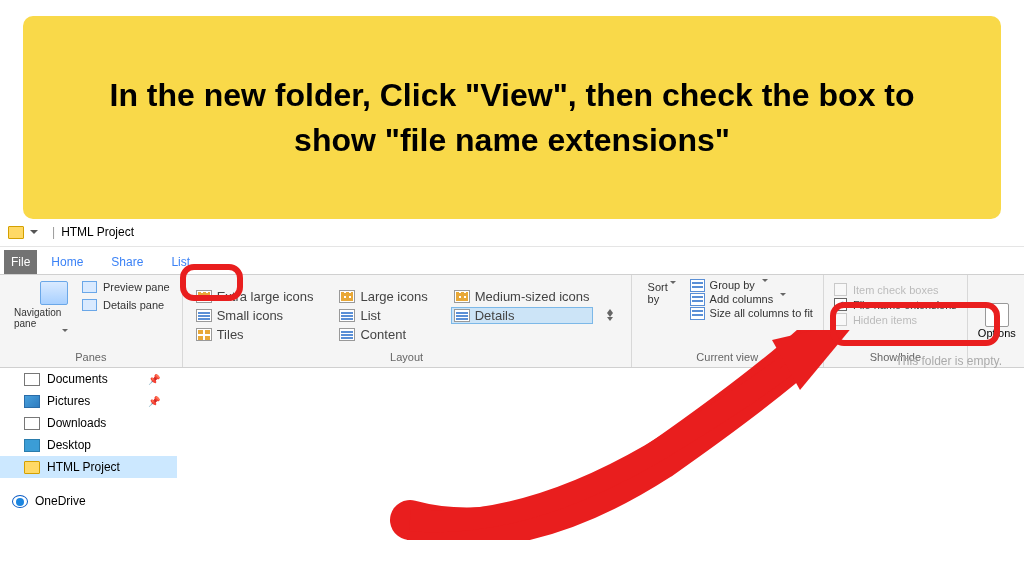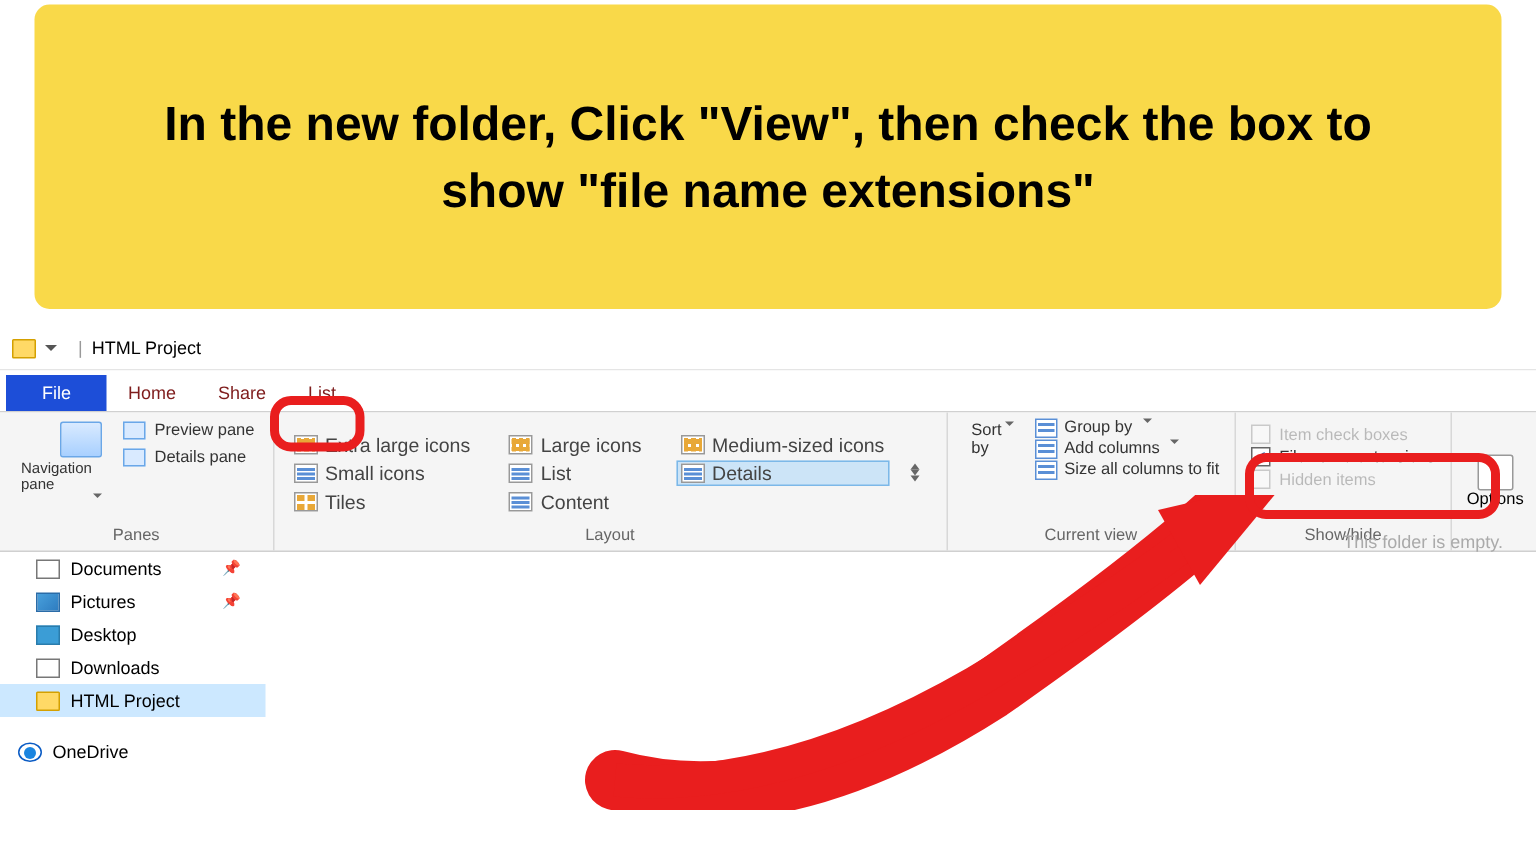--- a/index.html
+++ b/index.html
@@ -1,26 +1,26 @@
 <!DOCTYPE html>
 <html><head>
 <meta charset="utf-8">
 <style>
 *{margin:0;padding:0;box-sizing:border-box;font-family:"Segoe UI",Tahoma,sans-serif}
 body{width:1024px;height:576px;background:#fff;overflow:hidden;position:relative}
-.banner{position:absolute;top:3px;left:23px;right:23px;height:203px;background:#f9d949;border-radius:10px;display:flex;align-items:center;justify-content:center;padding:20px 50px;z-index:10}
+.banner{position:absolute;top:16px;left:23px;right:23px;height:203px;background:#f9d949;border-radius:10px;display:flex;align-items:center;justify-content:center;padding:20px 50px;z-index:10}
 .banner-text{font-size:32px;font-weight:800;text-align:center;line-height:1.4;color:#000}
 .explorer{position:absolute;top:218px;left:0;right:0}
 .titlebar{height:29px;display:flex;align-items:center;padding-left:8px;background:#fff;font-size:12px;border-bottom:1px solid #e5e5e5}
 .titlebar .folder-ico{width:16px;height:13px;background:#ffd966;border:1px solid #d4a000;border-radius:1px;margin-right:6px}
 .titlebar .down{width:0;height:0;border-left:4px solid transparent;border-right:4px solid transparent;border-top:4px solid #555;margin-right:8px}
 .titlebar .sep{color:#999;margin:0 6px}
 .tabs{height:28px;display:flex;align-items:flex-end;border-bottom:1px solid #d0d0d0;background:#fff;padding-left:4px}
-.tab{padding:5px 14px;font-size:12px;color:#7f1d1d;cursor:pointer}
-.tab.file{background:#1d4ed8;color:#fff;padding:5px 24px}
+.tab{padding:5px 14px;font-size:12px;color:#3b82f6;cursor:pointer}
+.tab.file{background:#737373;color:#fff;padding:5px 7px}
 .ribbon{height:93px;background:#f5f5f5;border-bottom:1px solid #d0d0d0;display:flex;position:relative}
 .group{border-right:1px solid #d8d8d8;padding:4px 10px 2px;display:flex;flex-direction:column;height:100%}
 .group-body{flex:1;display:flex;gap:8px}
 .group-label{font-size:11px;color:#666;text-align:center;padding-bottom:2px}
 .panes-col{display:flex;flex-direction:column;gap:2px}
 .nav-btn{display:flex;flex-direction:column;align-items:flex-end;font-size:10px;color:#333;padding:2px 4px;cursor:pointer;width:62px}
 .nav-btn .ico{width:28px;height:24px;background:linear-gradient(#d9eaff,#a8d0ff);border:1px solid #6aa7e8;border-radius:2px;margin-bottom:2px}
 .small-btn{display:flex;align-items:center;gap:6px;font-size:11px;color:#333;padding:2px;cursor:pointer;white-space:nowrap}
 .small-btn .sq{width:15px;height:12px;background:#d9eaff;border:1px solid #6aa7e8}
 .layout-grid{display:grid;grid-template-columns:repeat(3,auto);gap:2px 20px}
@@ -217,26 +217,26 @@
           <div class="sico doc"></div>
           <span>Documents</span>
           <span class="pin">📌</span>
         </div>
       <div class="side-item">
           <div class="sico pic"></div>
           <span>Pictures</span>
           <span class="pin">📌</span>
         </div>
       <div class="side-item">
+          <div class="sico down"></div>
+          <span>Downloads</span>
+        </div>
+      <div class="side-item">
           <div class="sico desk"></div>
           <span>Desktop</span>
-        </div>
-      <div class="side-item">
-          <div class="sico down"></div>
-          <span>Downloads</span>
         </div>
       <div class="side-item sel">
           <div class="sico folder"></div>
           <span>HTML Project</span>
         </div>
       <div class="side-sp"></div>
       <div class="side-item" style="padding-left:12px">
           <div class="sico cloud"></div>
           <span>OneDrive</span>
         </div>

